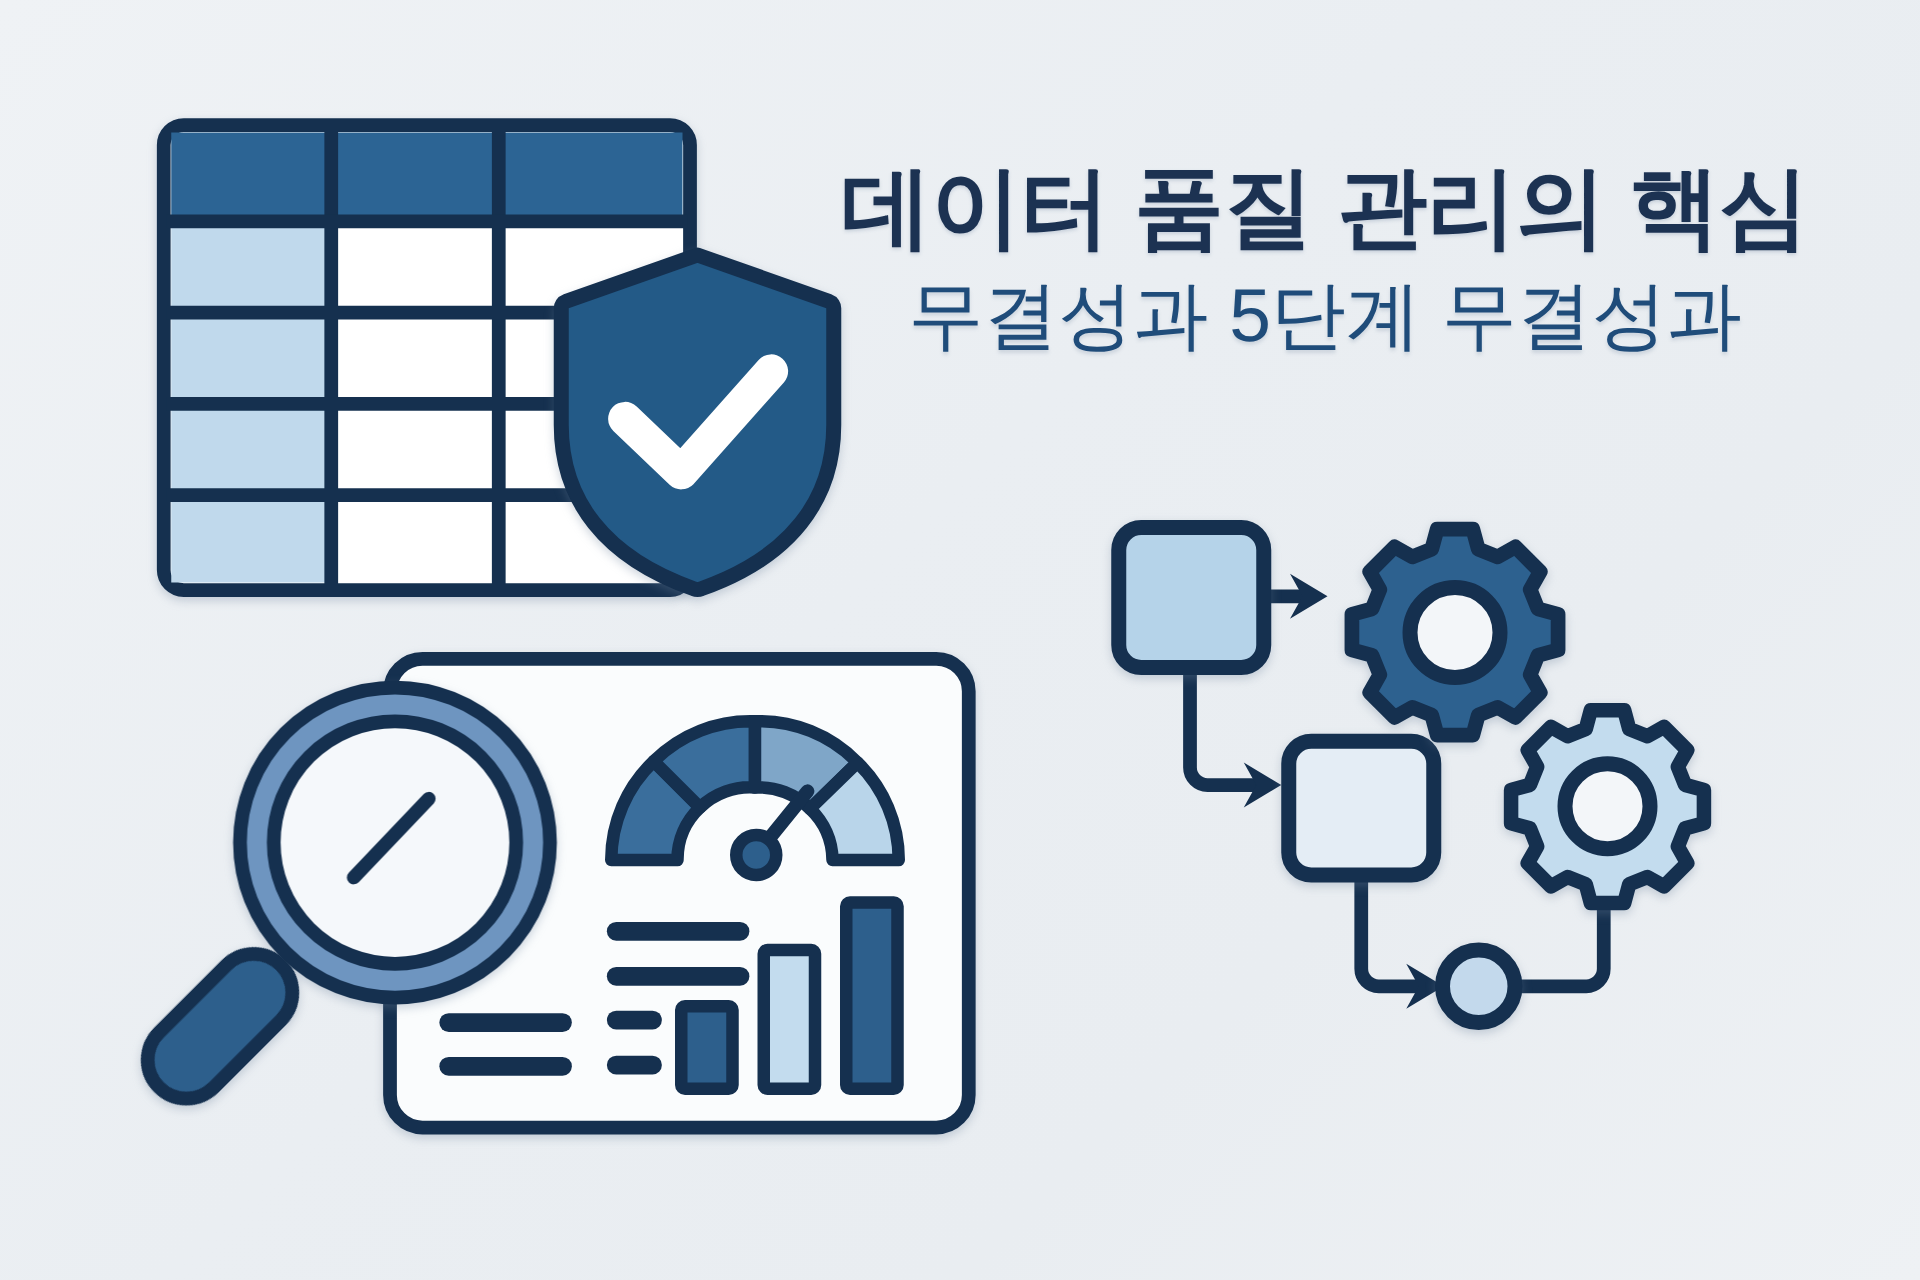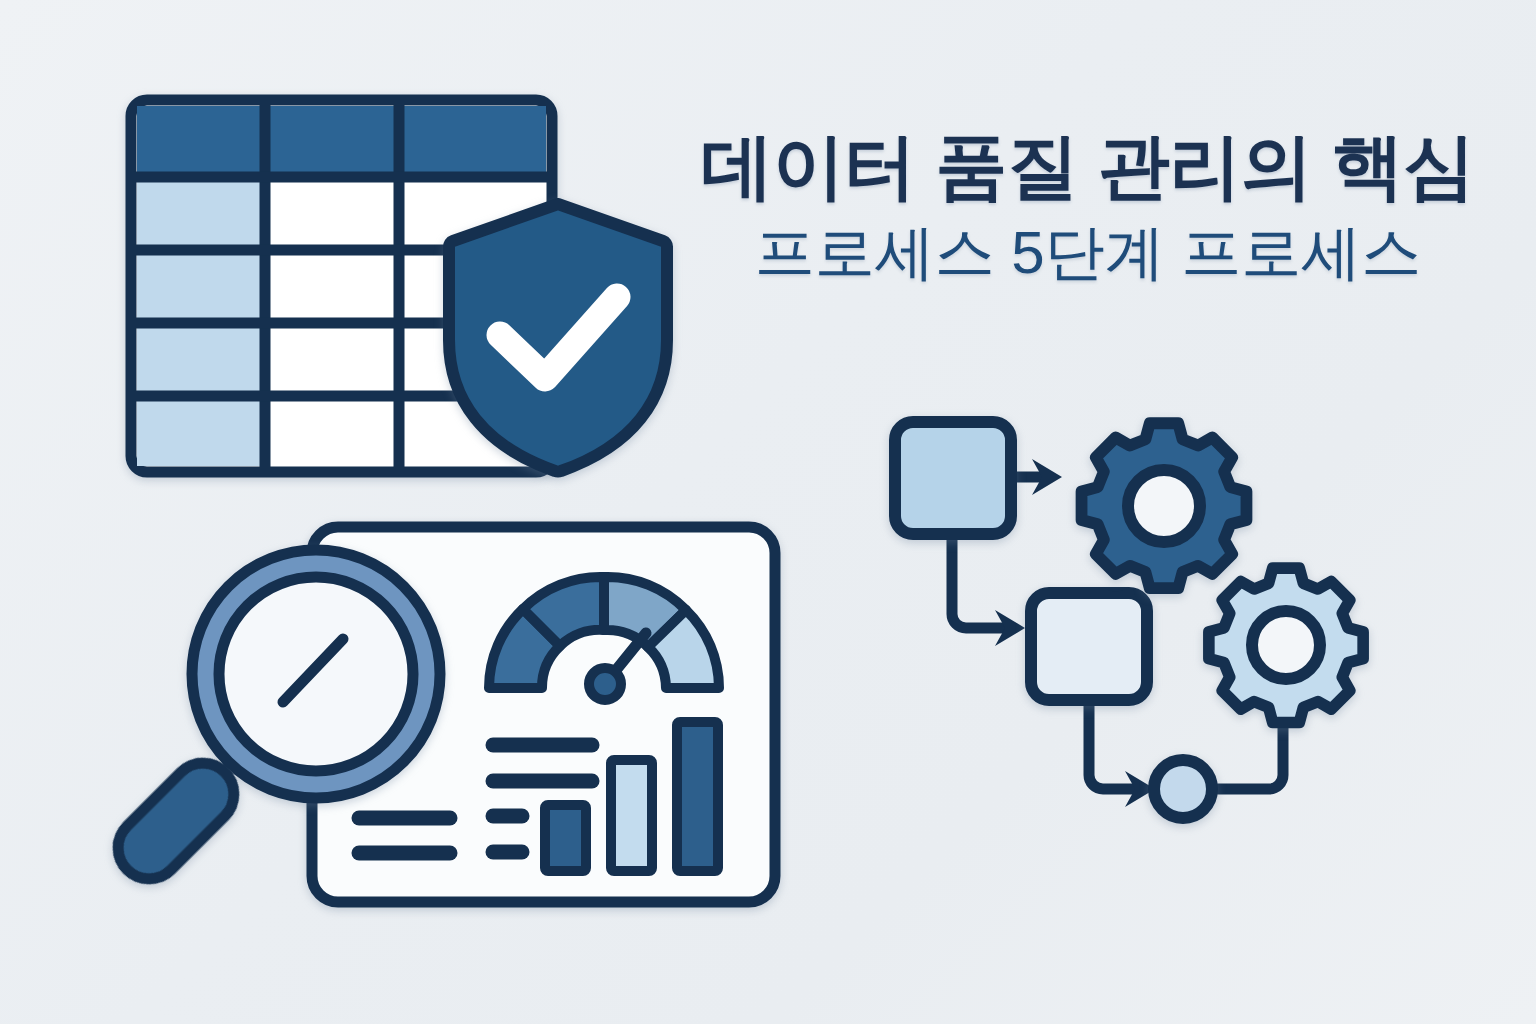--- a/index.html
+++ b/index.html
@@ -19,21 +19,21 @@
   }
   .layer {
     position: absolute;
     top: 0; left: 0;
     width: 1536px;
     height: 1024px;
   }
   
   #title-block {
     position: absolute;
-    left: 672px;
+    left: 644px;
     top: 128px;
     width: 832px;
     text-align: center;
     pointer-events: none;
   }
   #headline {
     font-size: 72px;
     font-weight: 700;
     letter-spacing: -0.5px;
     line-height: 1.06;
@@ -165,16 +165,16 @@
                L 110 113 L 78 145 L 55 132 L 30 142 L 23 168 L -23 168
                L -30 142 L -55 132 L -78 145 L -110 113 L -97 90
                L -107 65 L -133 58 L -133 12 L -107 5 L -97 -20
                L -110 -43 L -78 -75 L -55 -62 L -30 -72 Z" transform="scale(0.58)" fill="#c3dcee" stroke="#15304f" stroke-width="20" stroke-linejoin="round"></path>
       <circle cx="0" cy="20" r="34" fill="#f3f6f9" stroke="#15304f" stroke-width="12"></circle>
     </g>
   </svg>
 
   <div id="title-block">
     <div id="headline">데이터 품질 관리의 핵심</div>
-    <div id="subheadline">프로세스 5단계 프로세스</div>
+    <div id="subheadline">무결성과 5단계 무결성과</div>
   </div>
 
 </div>
 
 </body></html>

